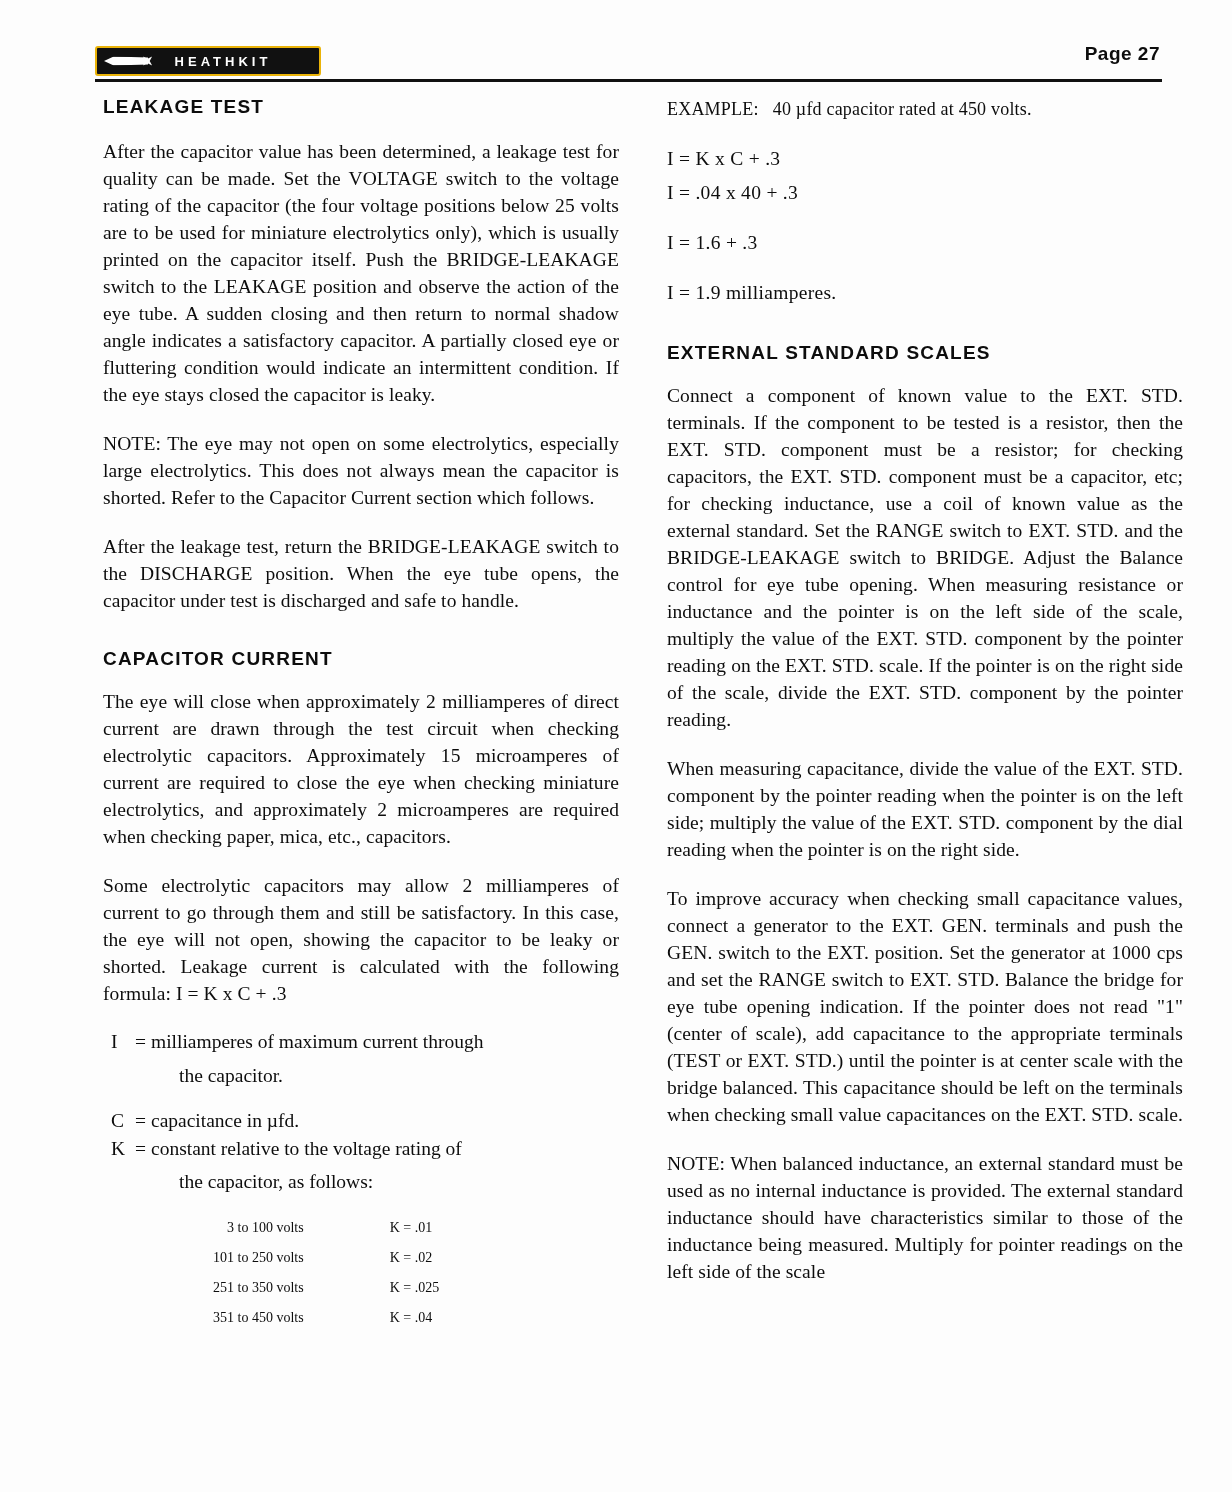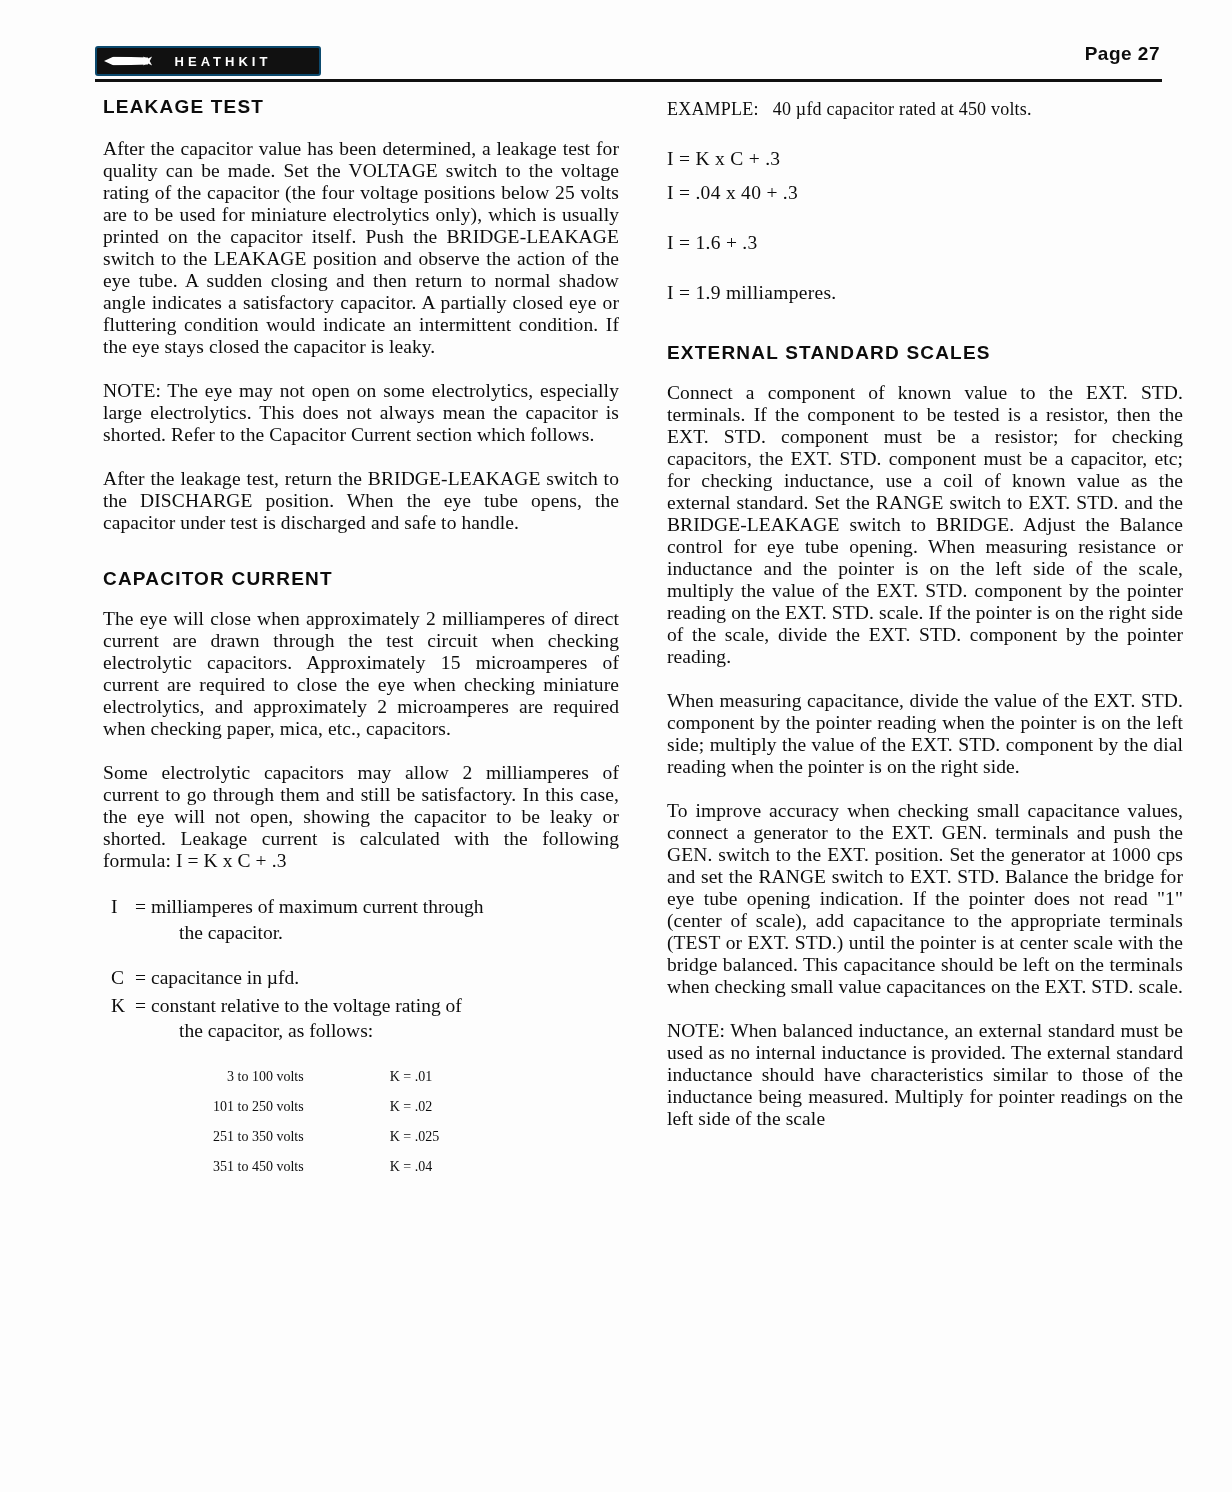--- a/index.html
+++ b/index.html
@@ -25,21 +25,21 @@
     top: 38px;
     height: 44px;
   }
   .logo-badge {
     position: absolute;
     left: 95px;
     top: 8px;
     width: 222px;
     height: 26px;
     background: #111111;
-    border: 2px solid #0c4a6e;
+    border: 2px solid #eab308;
     border-radius: 3px;
     display: flex;
     align-items: center;
     justify-content: center;
     box-shadow: inset 0 0 0 2px #111;
   }
   .logo-badge .brand {
     font-family: "Liberation Sans", sans-serif;
     color: #ffffff;
     font-size: 13px;
@@ -108,21 +108,21 @@
     font-size: 19px;
     font-weight: 700;
     letter-spacing: 1.2px;
     margin: 0 0 20px 0;
   }
   h2.sec.tight { margin-bottom: 18px; }
   h2.sec.spaced-top { margin-top: 34px; }
 
   p.body {
     font-size: 19.5px;
-    line-height: 22px;
+    line-height: 27px;
     text-align: justify;
     text-justify: inter-word;
     margin: 0 0 22px 0;
     letter-spacing: 0.1px;
   }
   p.body:last-child { margin-bottom: 0; }
 
   
   .example-line {
     font-size: 18px;
@@ -145,21 +145,21 @@
     font-size: 19.5px;
     line-height: 25.6px;
     margin-bottom: 20px;
   }
   .def .sym {
     flex: 0 0 24px;
     padding-left: 8px;
   }
   .def .eqs { flex: 0 0 16px; }
   .def .txt { flex: 1 1 auto; }
-  .def .txt .indent { display: block; padding-left: 28px; }
+  .def .txt .indent { display: block; padding-left: 28px; margin-top: 8px; }
   .def.nomargin { margin-bottom: 2px; }
 
   
   table.ktable {
     margin: 10px 0 0 110px;
     border-collapse: collapse;
     font-size: 14px;
   }
   table.ktable td {
     padding: 0 0 5px 0;

